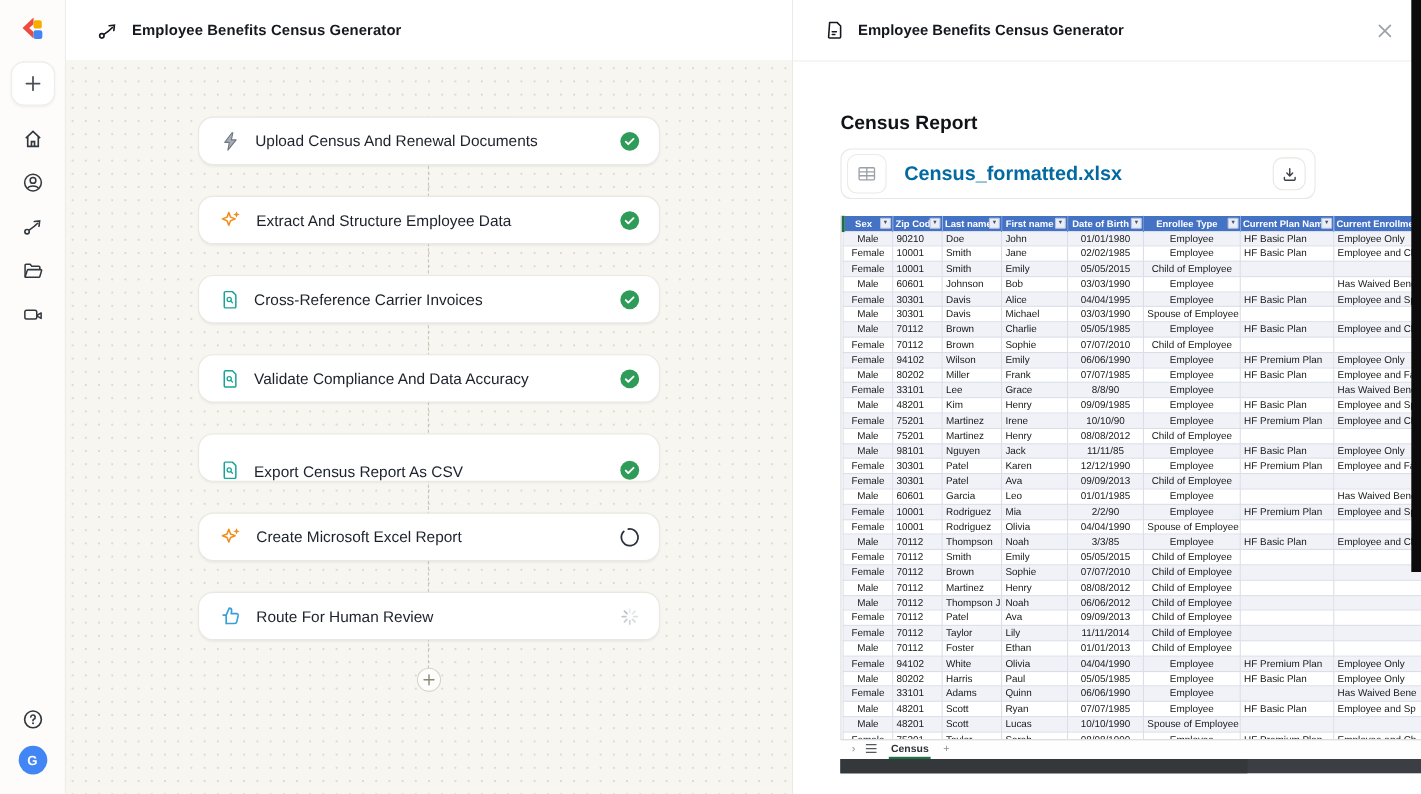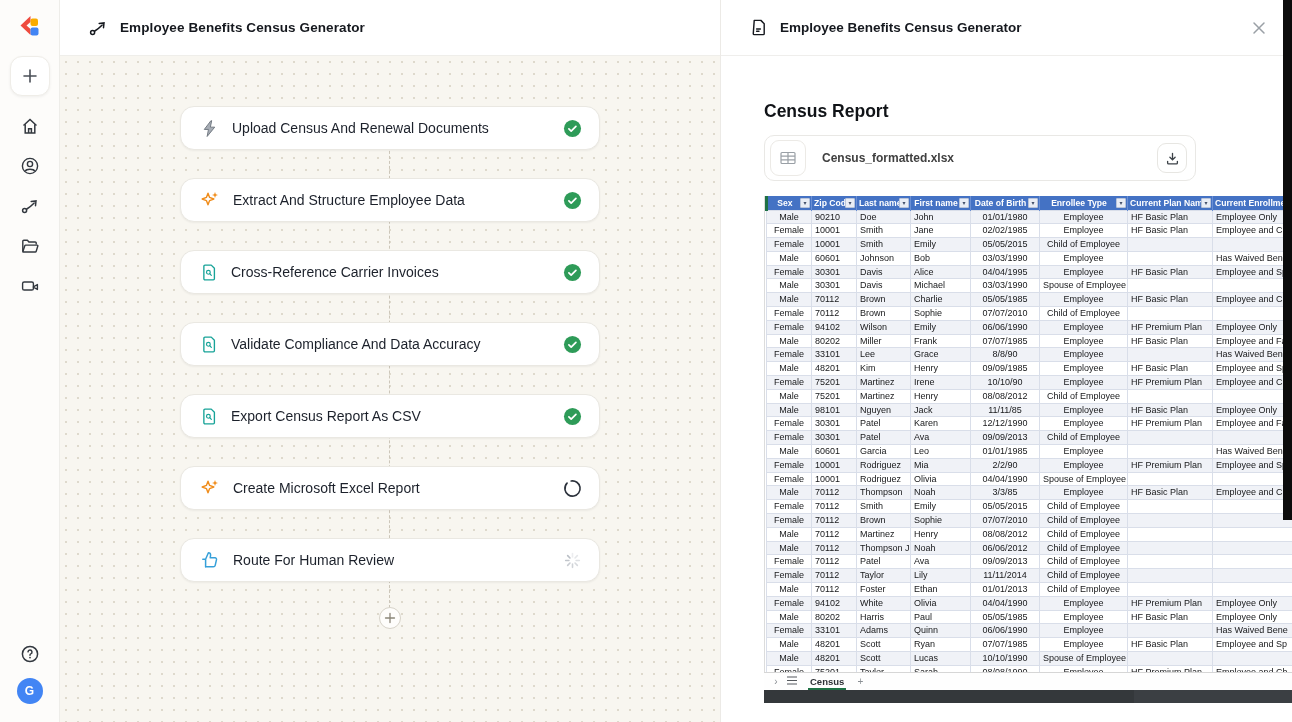--- a/index.html
+++ b/index.html
@@ -48,21 +48,21 @@
   .report-header { position:absolute; left:0; top:0; right:0; height:56px; background:#fff;
     border-bottom:1px solid #efeeec; display:flex; align-items:center; padding:0 20px 0 28px; }
   .report-header .ph-title { font-size:13.5px; font-weight:700; color:#15181e; margin-left:12px; }
   .close-btn { margin-left:auto; width:26px; height:26px; display:flex; align-items:center;
     justify-content:center; cursor:pointer; }
   .report-heading { position:absolute; left:43px; top:101px; font-size:17.5px; font-weight:700; color:#101317; }
   .file-card { position:absolute; left:43px; top:135px; width:432px; height:46px; border:1px solid #e9e8e5;
     border-radius:10px; background:#fff; display:flex; align-items:center; padding:0 8px 0 5px; cursor:pointer; }
   .file-thumb { width:36px; height:36px; border:1px solid #eceae6; border-radius:9px; display:flex;
     align-items:center; justify-content:center; background:#fff; }
-  .file-name { font-size:12px; font-weight:700; color:#404040; margin-left:16px; }
+  .file-name { font-size:18px; font-weight:700; color:#0369a1; margin-left:16px; }
   .download-btn { margin-left:auto; width:30px; height:30px; border:1px solid #e7e6e2; border-radius:9px;
     display:flex; align-items:center; justify-content:center; background:#fff; cursor:pointer; }
 
   
   .sheet { position:absolute; left:43px; top:196px; width:631px; height:510px; background:#fff; }
   .grid-wrap { position:absolute; left:0; top:0; width:529px; height:476px; overflow:hidden;
     border-left:1px solid #dcdcdc; }
   table.grid { border-collapse:collapse; table-layout:fixed; width:529px; font-size:9px; color:#17181a; }
   table.grid th { background:#4472c4; color:#fff; font-weight:700; font-size:8.6px; height:14px;
     text-align:center; white-space:nowrap; overflow:hidden; position:relative;
@@ -205,21 +205,21 @@
               <path d="M10.9 11.4 l1.7 1.7" stroke="#17a398" stroke-width="1.3" stroke-linecap="round"></path>
             </svg>
             <span class="step-label">Validate Compliance And Data Accuracy</span>
             <span class="step-status">
               <svg width="19" height="19" viewBox="0 0 20 20">
                 <circle cx="10" cy="10" r="9" fill="#2e9b58"></circle>
                 <path d="M6.2 10.3 l2.4 2.4 5-5" stroke="#fff" stroke-width="1.8" fill="none" stroke-linecap="round" stroke-linejoin="round"></path>
               </svg>
             </span>
           </div>
-          <div class="step-card" style="top: 338px;">
+          <div class="step-card" style="top: 338px; align-items: flex-end;">
             <svg width="18" height="19" viewBox="0 0 20 20">
               <path d="M5.5 1.8 h7 l3.5 3.5 V17 a1.2 1.2 0 0 1-1.2 1.2 H5.5 A1.2 1.2 0 0 1 4.3 17 V3 a1.2 1.2 0 0 1 1.2-1.2 z" fill="none" stroke="#17a398" stroke-width="1.5" stroke-linejoin="round"></path>
               <circle cx="9.3" cy="9.8" r="2.1" fill="none" stroke="#17a398" stroke-width="1.3"></circle>
               <path d="M10.9 11.4 l1.7 1.7" stroke="#17a398" stroke-width="1.3" stroke-linecap="round"></path>
             </svg>
             <span class="step-label">Export Census Report As CSV</span>
             <span class="step-status">
               <svg width="19" height="19" viewBox="0 0 20 20">
                 <circle cx="10" cy="10" r="9" fill="#2e9b58"></circle>
                 <path d="M6.2 10.3 l2.4 2.4 5-5" stroke="#fff" stroke-width="1.8" fill="none" stroke-linecap="round" stroke-linejoin="round"></path>

